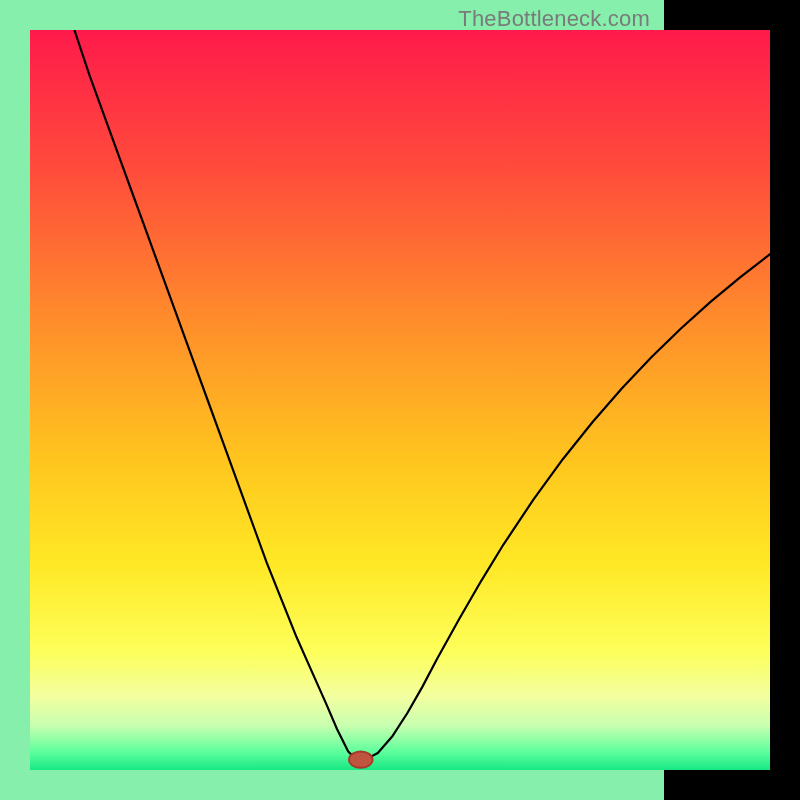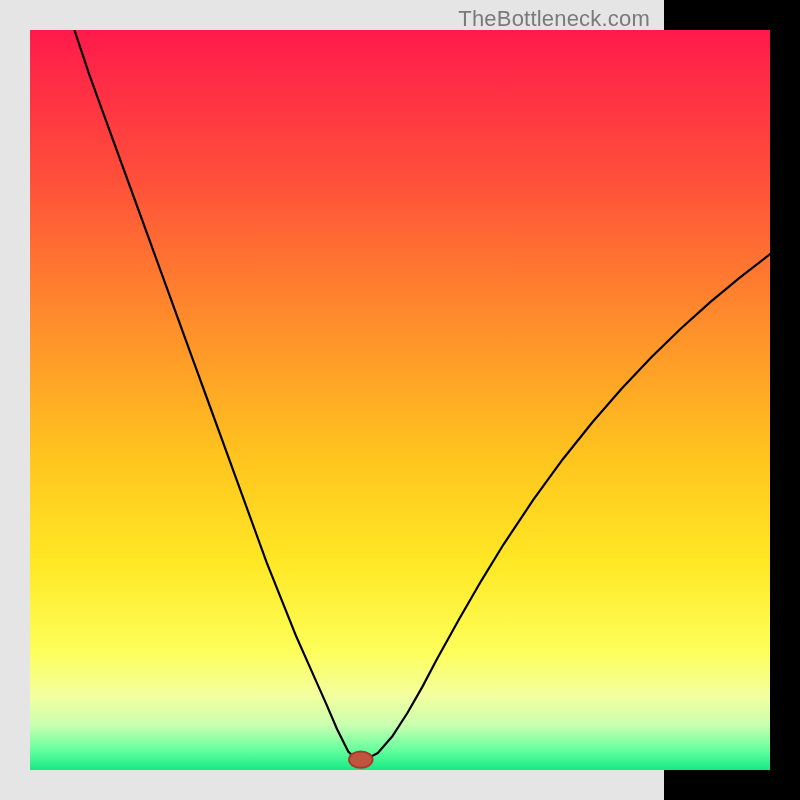--- a/index.html
+++ b/index.html
@@ -10,21 +10,21 @@
     background: #000;
     overflow: hidden;
     font-family: Arial, Helvetica, sans-serif;
   }
   .frame {
     position: absolute;
     left: 0;
     top: 0;
     width: 664px;
     height: 800px;
-    background: #e5e5e5;
+    background: #86efac;
   }
   .plot {
     position: absolute;
     left: 30px;
     top: 30px;
     width: 740px;
     height: 740px;
     
   }
   svg {

